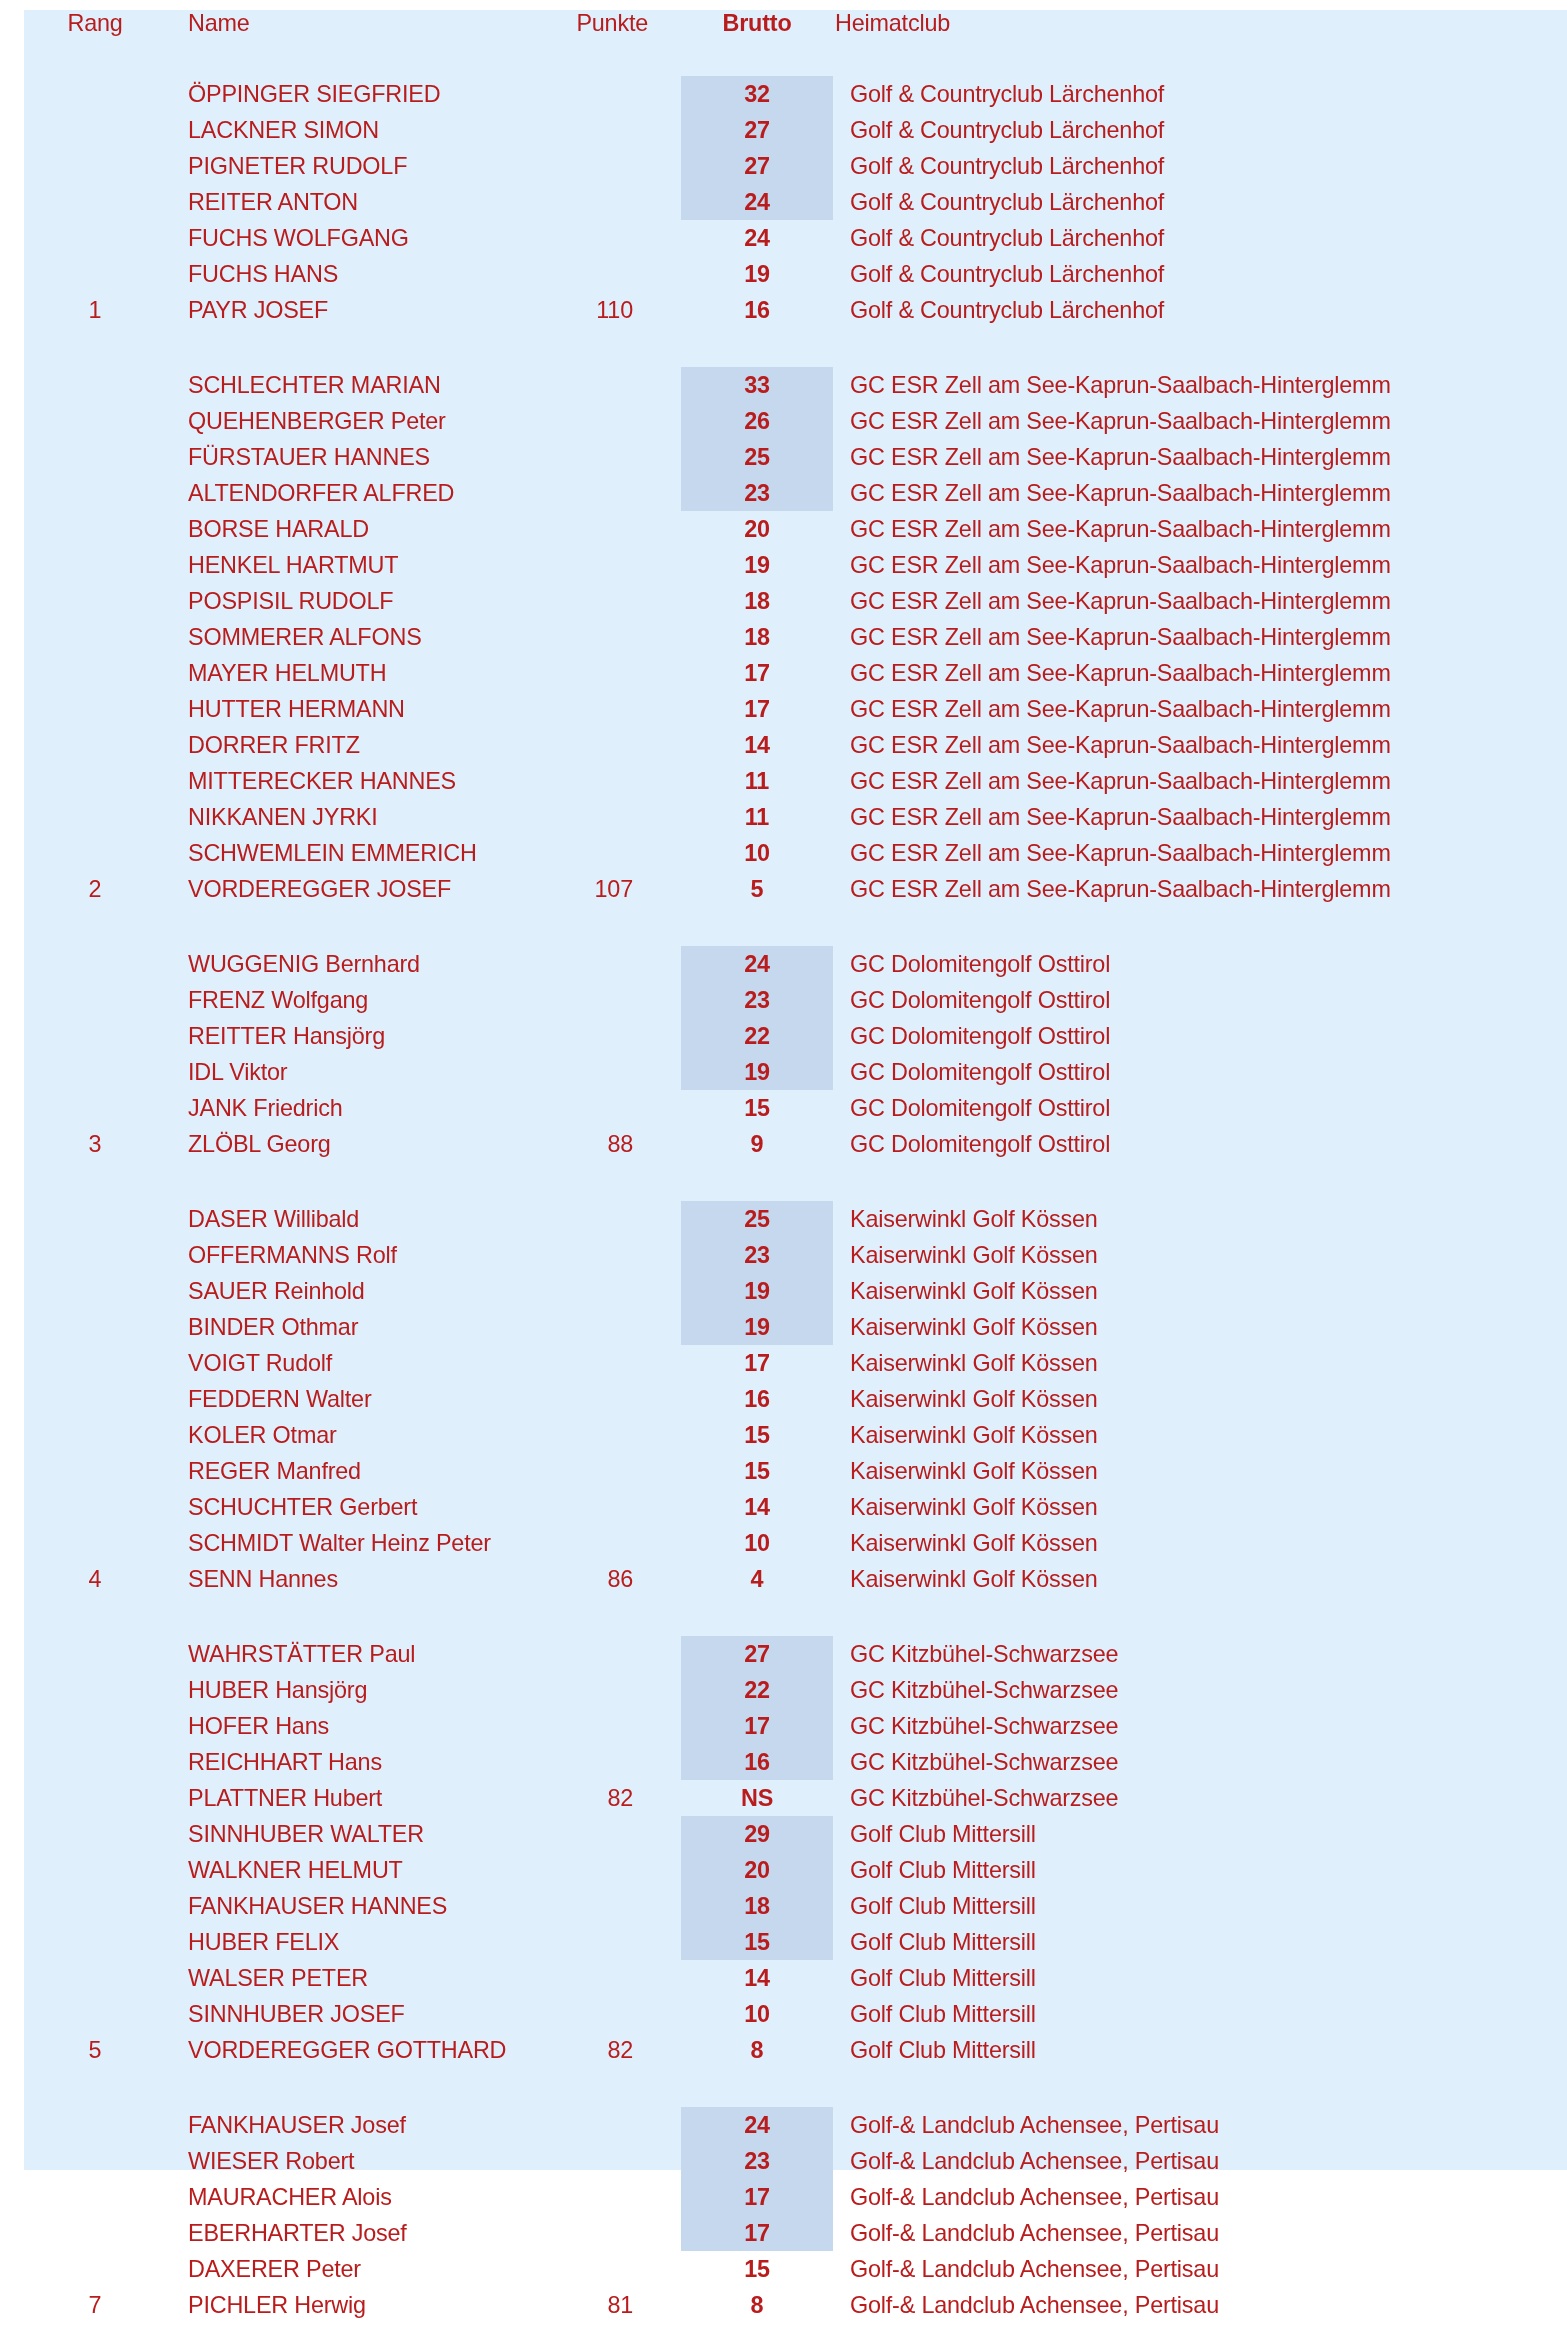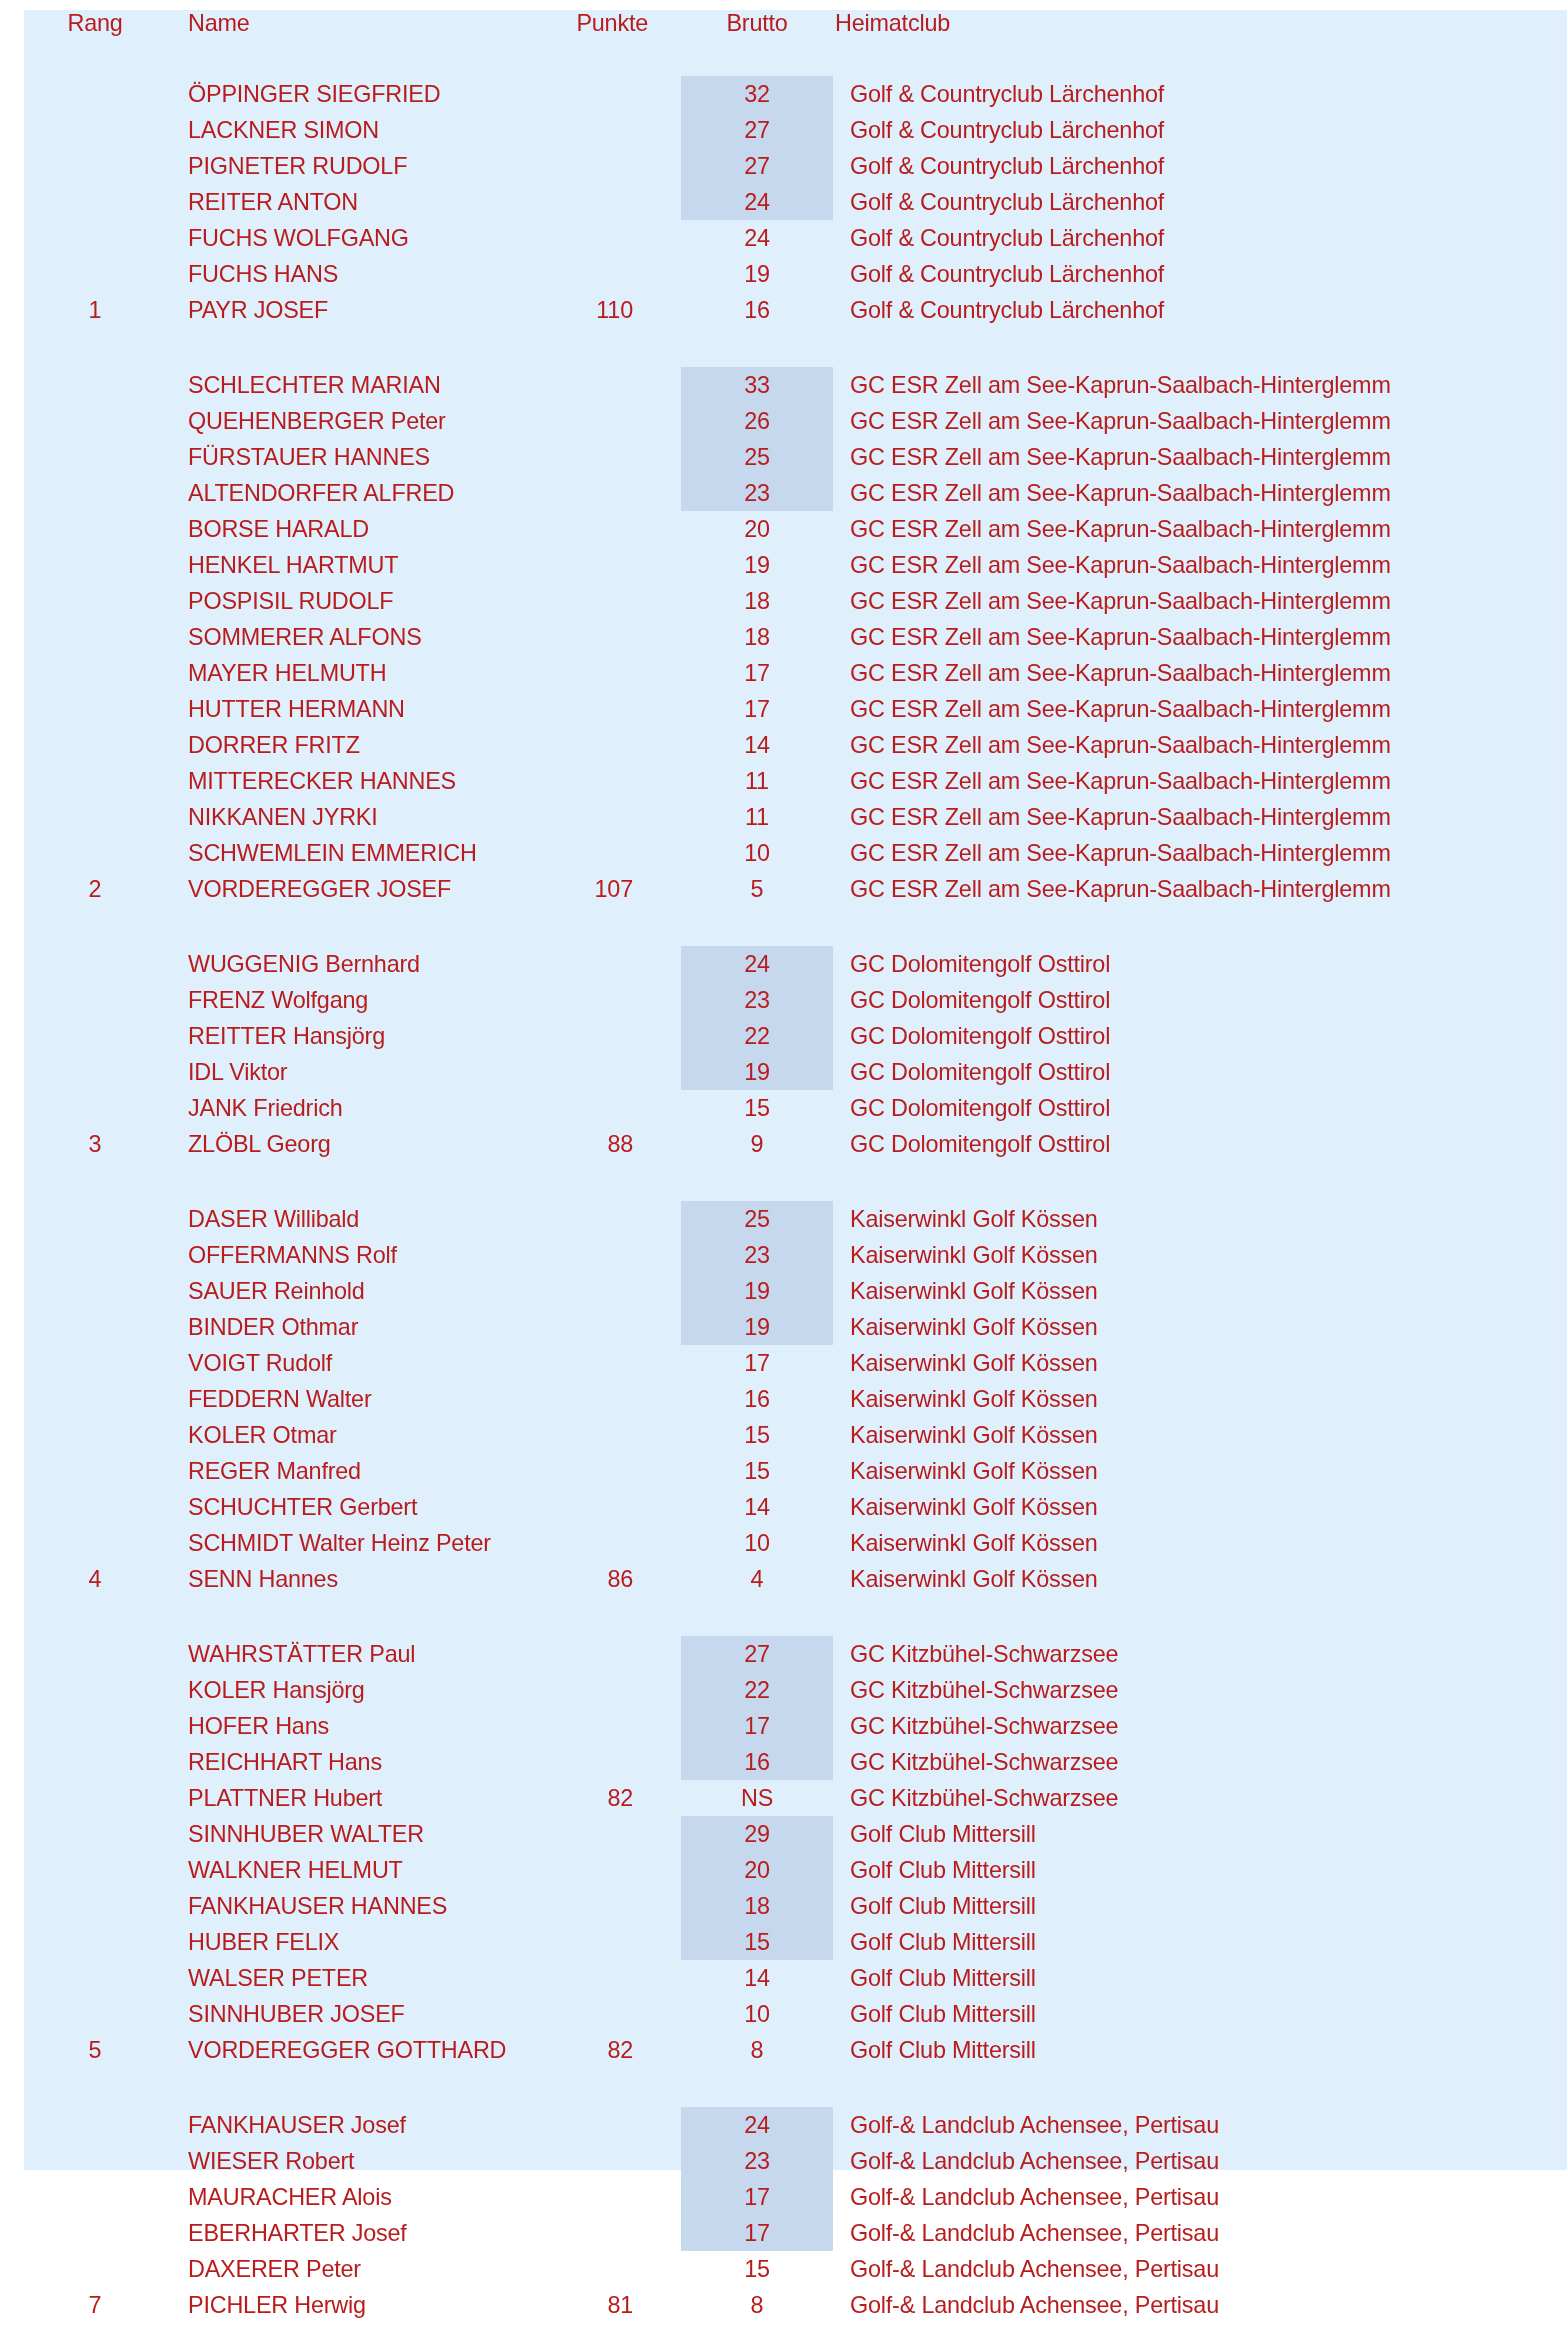--- a/index.html
+++ b/index.html
@@ -21,21 +21,21 @@
   .row{position:relative;height:36px;padding-left:28px;}
   .cell{
     position:absolute;top:0;height:100%;
     display:flex;align-items:center;
     font-size:23.4px;letter-spacing:-0.2px;
     white-space:nowrap;
   }
   .c-rang{left:47px;width:48px;justify-content:center;}
   .c-name{left:156px;width:335px;margin-left:8px;}
   .c-punkte{left:491px;width:118px;justify-content:flex-end;}
-  .c-brutto{left:657px;width:152px;justify-content:center;}
+  .c-brutto{left:657px;width:152px;justify-content:center;font-weight:bold;}
   .c-club{left:826px;width:710px;text-align:center;}
   .hdr-row .c-punkte{width:133px;}
   .hdr-row .c-club{left:811px;}
   .brutto-hl{background:#c5d8ee;}
 </style>
 </head>
 <body>
 
 <div class="sheet">
   <div class="hdr-row">
@@ -335,21 +335,21 @@
       <div>
         <div class="row">
           <div class="cell c-rang"></div>
           <div class="cell c-name">WAHRSTÄTTER Paul</div>
           <div class="cell c-punkte"></div>
           <div class="cell c-brutto brutto-hl">27</div>
           <div class="cell c-club">GC Kitzbühel-Schwarzsee</div>
         </div>
         <div class="row">
           <div class="cell c-rang"></div>
-          <div class="cell c-name">KOLER Hansjörg</div>
+          <div class="cell c-name">HUBER Hansjörg</div>
           <div class="cell c-punkte"></div>
           <div class="cell c-brutto brutto-hl">22</div>
           <div class="cell c-club">GC Kitzbühel-Schwarzsee</div>
         </div>
         <div class="row">
           <div class="cell c-rang"></div>
           <div class="cell c-name">HOFER Hans</div>
           <div class="cell c-punkte"></div>
           <div class="cell c-brutto brutto-hl">17</div>
           <div class="cell c-club">GC Kitzbühel-Schwarzsee</div>

